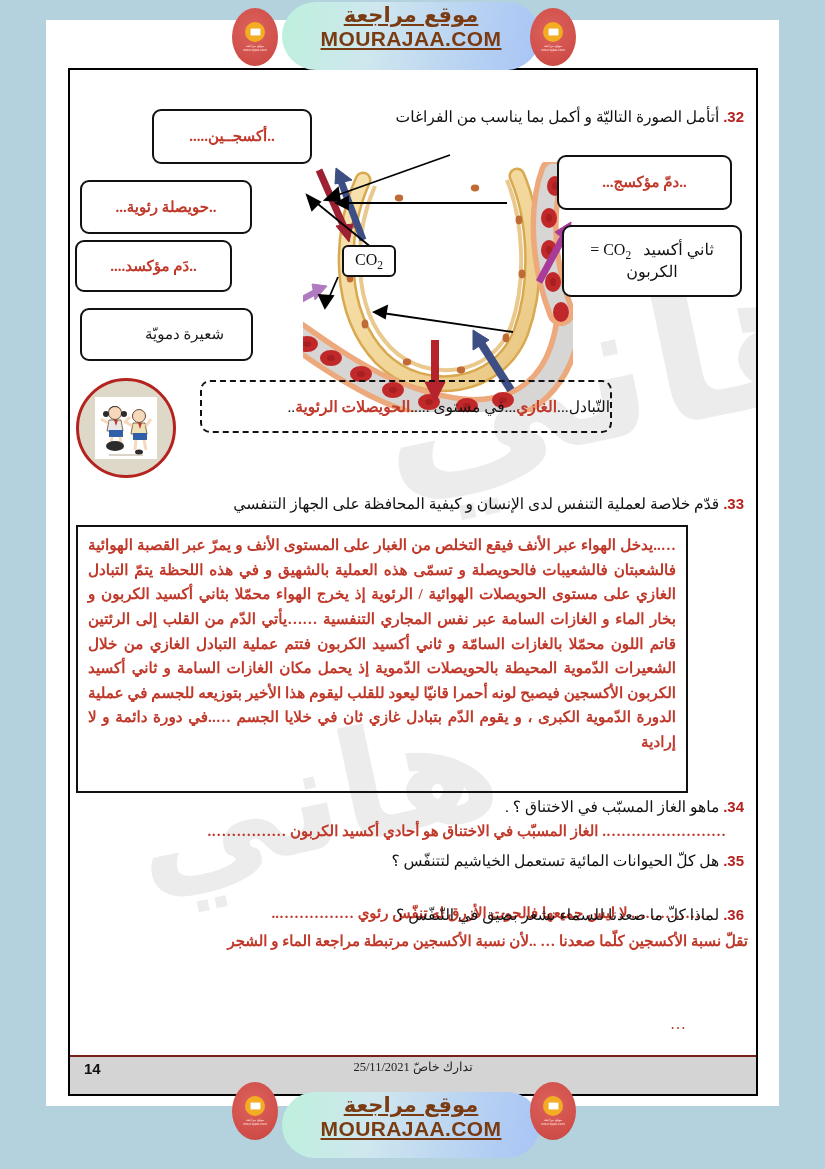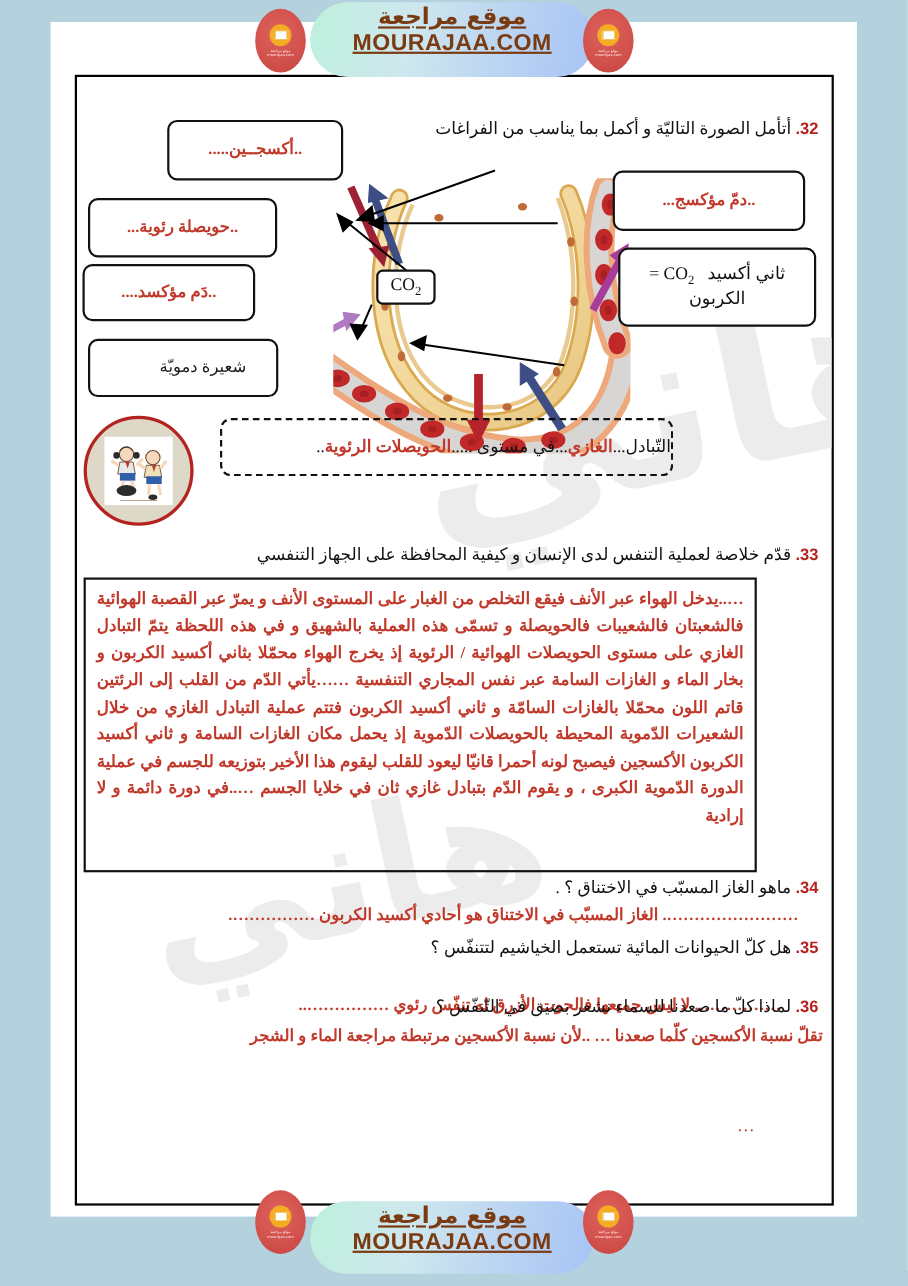--- a/index.html
+++ b/index.html
@@ -599,20 +599,24 @@
       <span>لماذا كلّ ما صعدنا للسماء نشعر بضيق في التّنفّس ؟</span>
     </div>
     <div class="ans-line" style="right:8px; top:862px;">
       <span>تقلّ نسبة الأكسجين كلّما صعدنا</span>
       <span class="dots">…</span>
       <span>..لأن نسبة الأكسجين مرتبطة مراجعة الماء و الشجر</span>
     </div>
 
     <div class="ellipsis-mark">…</div>
 
+    <div class="footer-strip">
+      <span class="footer-page">14</span>
+      <span class="footer-date">تدارك خاصّ 25/11/2021</span>
+    </div>
 
   </div>
 
   <div class="top-banner">
     <div class="banner-pill"></div>
 
     <div class="logo-badge" id="logo-left">
       <span class="book"></span>
       <span class="cap">موقع مراجعة<br>mourajaa.com</span>
     </div>

